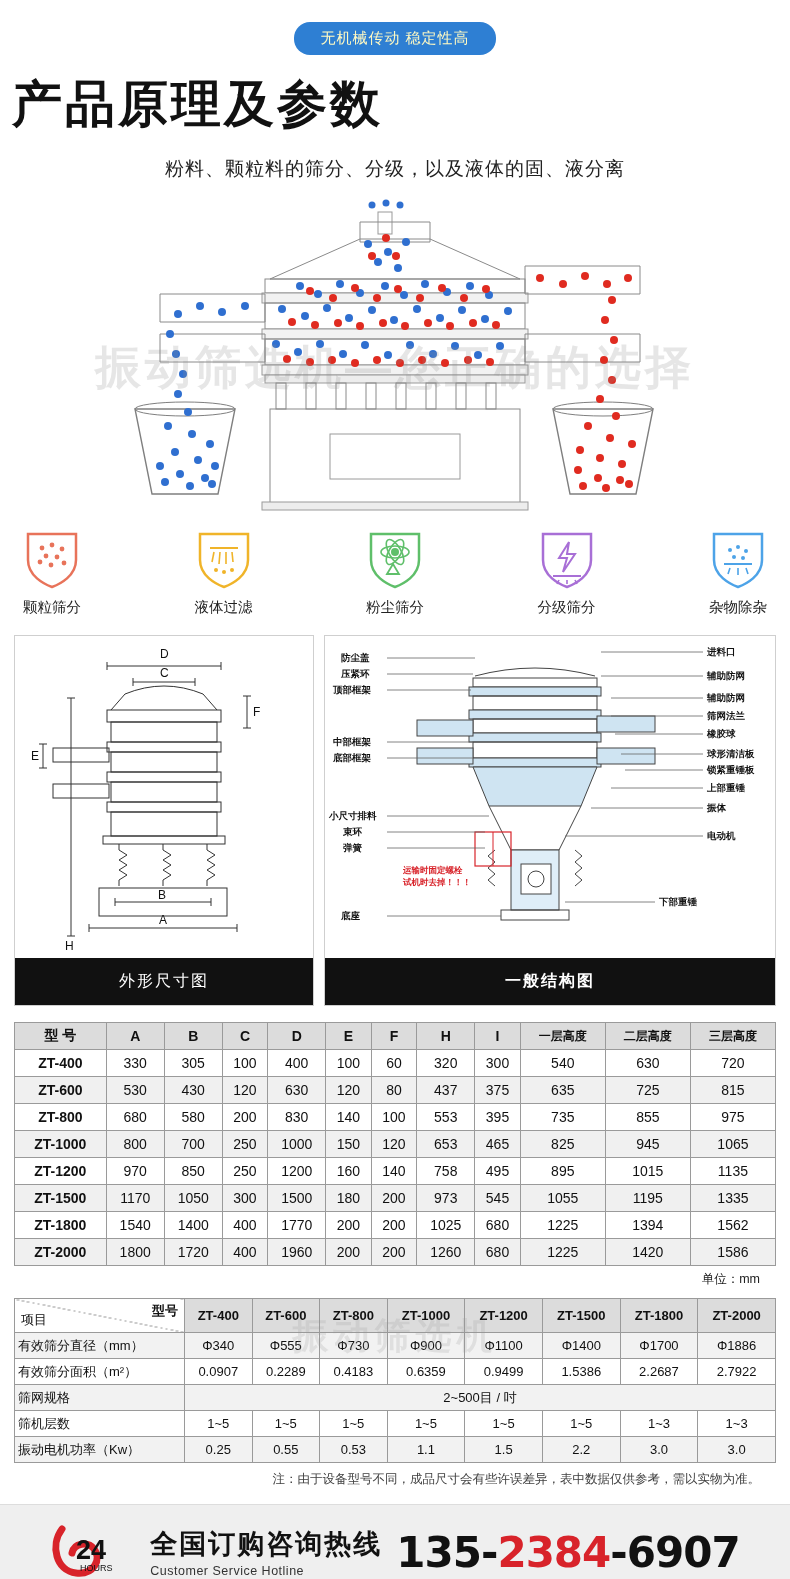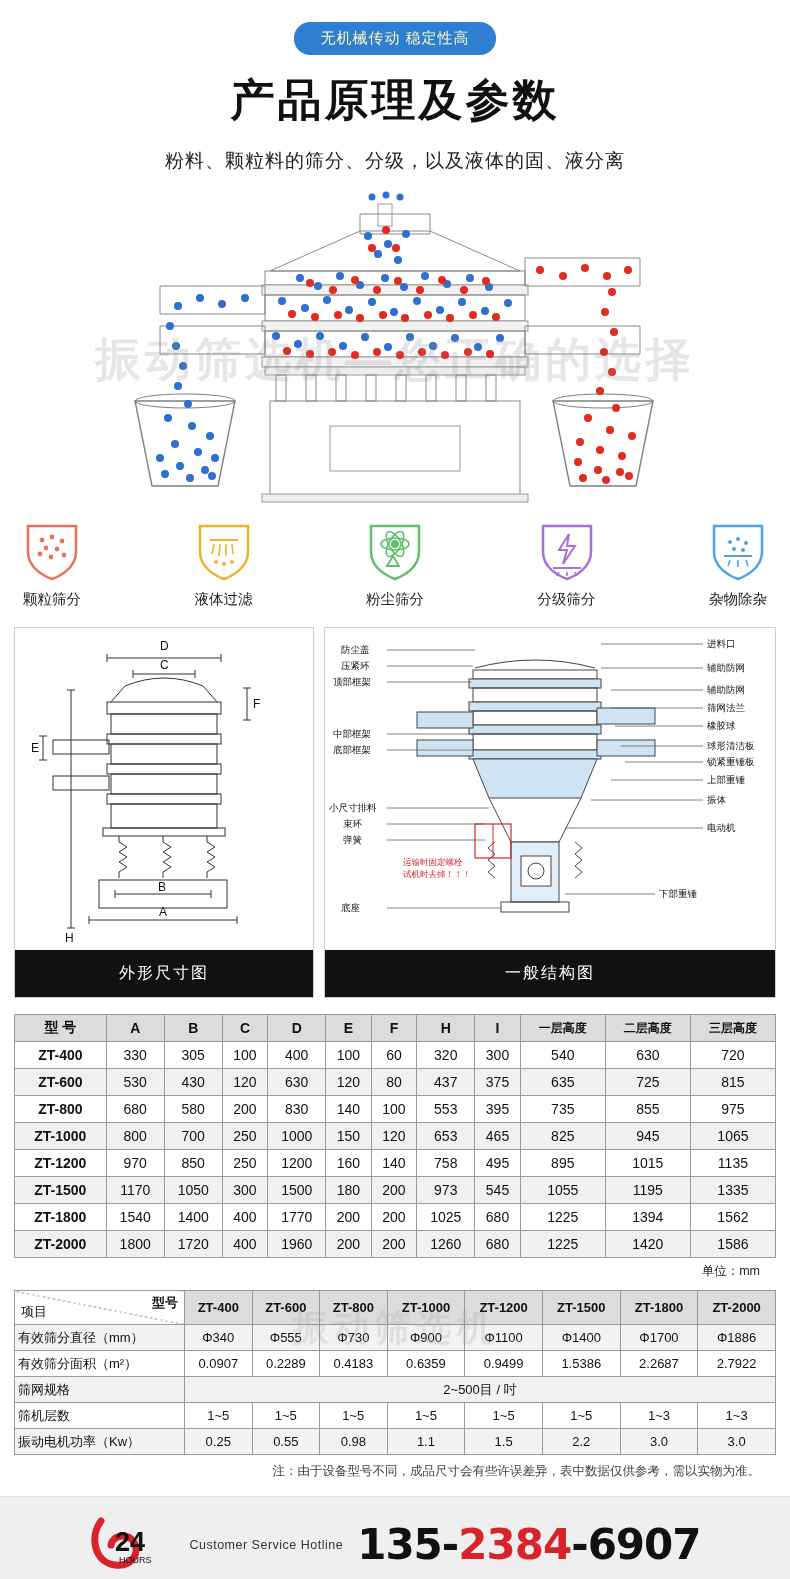--- a/index.html
+++ b/index.html
@@ -17,25 +17,25 @@
   .top-badge {
     display:inline-block;
     background:#2e7fd3;
     color:#fef9c3;
     font-size:15px;
     letter-spacing:1px;
     padding:7px 26px;
     border-radius:16px;
   }
   .main-title {
-    text-align:center;
-    font-size:44px;
+    text-align:left;
+    font-size:50px;
     font-weight:bold;
     letter-spacing:3px;
-    margin:16px 0 0 0;
+    margin:16px 0 0 12px;
     color:#111;
     font-family:"DejaVu Sans","Liberation Sans",sans-serif;
   }
   .sub-title {
     text-align:center;
     font-size:19px;
     color:#222;
     margin-top:18px;
     letter-spacing:1px;
   }
@@ -67,21 +67,21 @@
   .feature .cap {
     margin-top:8px;
     font-size:14.5px;
     color:#222;
   }
 
   
   .diagrams { display:flex; gap:10px; padding:0 14px; margin-top:18px; }
   .diagram { border:1px solid #cfcfcf; background:#fff; position:relative; }
   .diagram.left { width:300px; }
-  .diagram.right { width:520px; }
+  .diagram.right { width:520px;font-weight:bold; }
   .diagram .canvas { height:322px; position:relative; overflow:hidden; }
   .diagram .label {
     background:#111; color:#fff; text-align:center;
     font-size:16px; padding:13px 0; letter-spacing:2px;
   }
 
   
   .table-wrap { padding:0 14px; margin-top:16px; }
   table { border-collapse:collapse; width:100%; font-size:13.5px; }
   table.t1 td, table.t1 th {
@@ -743,41 +743,42 @@
             <td>1~5</td>
             <td>1~5</td>
             <td>1~5</td>
             <td>1~3</td>
             <td>1~3</td>
           </tr>
           <tr>
             <td class="rowhead">振动电机功率（Kw）</td>
             <td>0.25</td>
             <td>0.55</td>
-            <td>0.98</td>
+            <td>0.53</td>
             <td>1.1</td>
             <td>1.5</td>
             <td>2.2</td>
             <td>3.0</td>
             <td>3.0</td>
           </tr>
         </tbody>
     </table>
     <div class="note2">注：由于设备型号不同，成品尺寸会有些许误差异，表中数据仅供参考，需以实物为准。</div>
   </div>
 
   <div class="footer">
     <div>
       <svg width="86" height="62" viewBox="0 0 86 62">
         <path d="M12 10 C0 26 6 52 26 54 C44 56 52 40 44 30 C38 22 24 24 22 34" fill="none" stroke="#d8232a" stroke-width="7" stroke-linecap="round"></path>
         <text x="26" y="40" font-size="27" font-weight="bold" fill="#111" font-family="Liberation Sans, sans-serif">24</text>
         <text x="30" y="52" font-size="9" fill="#111" font-family="Liberation Sans, sans-serif">HOURS</text>
       </svg>
     </div>
     <div class="hot-text">
+      <div class="cn">全国订购咨询热线</div>
       <div class="en">Customer Service Hotline</div>
     </div>
     <div class="phone">
       <span>135-</span><span class="red">2384</span><span>-</span><span>6907</span>
     </div>
   </div>
 
 </div>
 
 </body></html>

